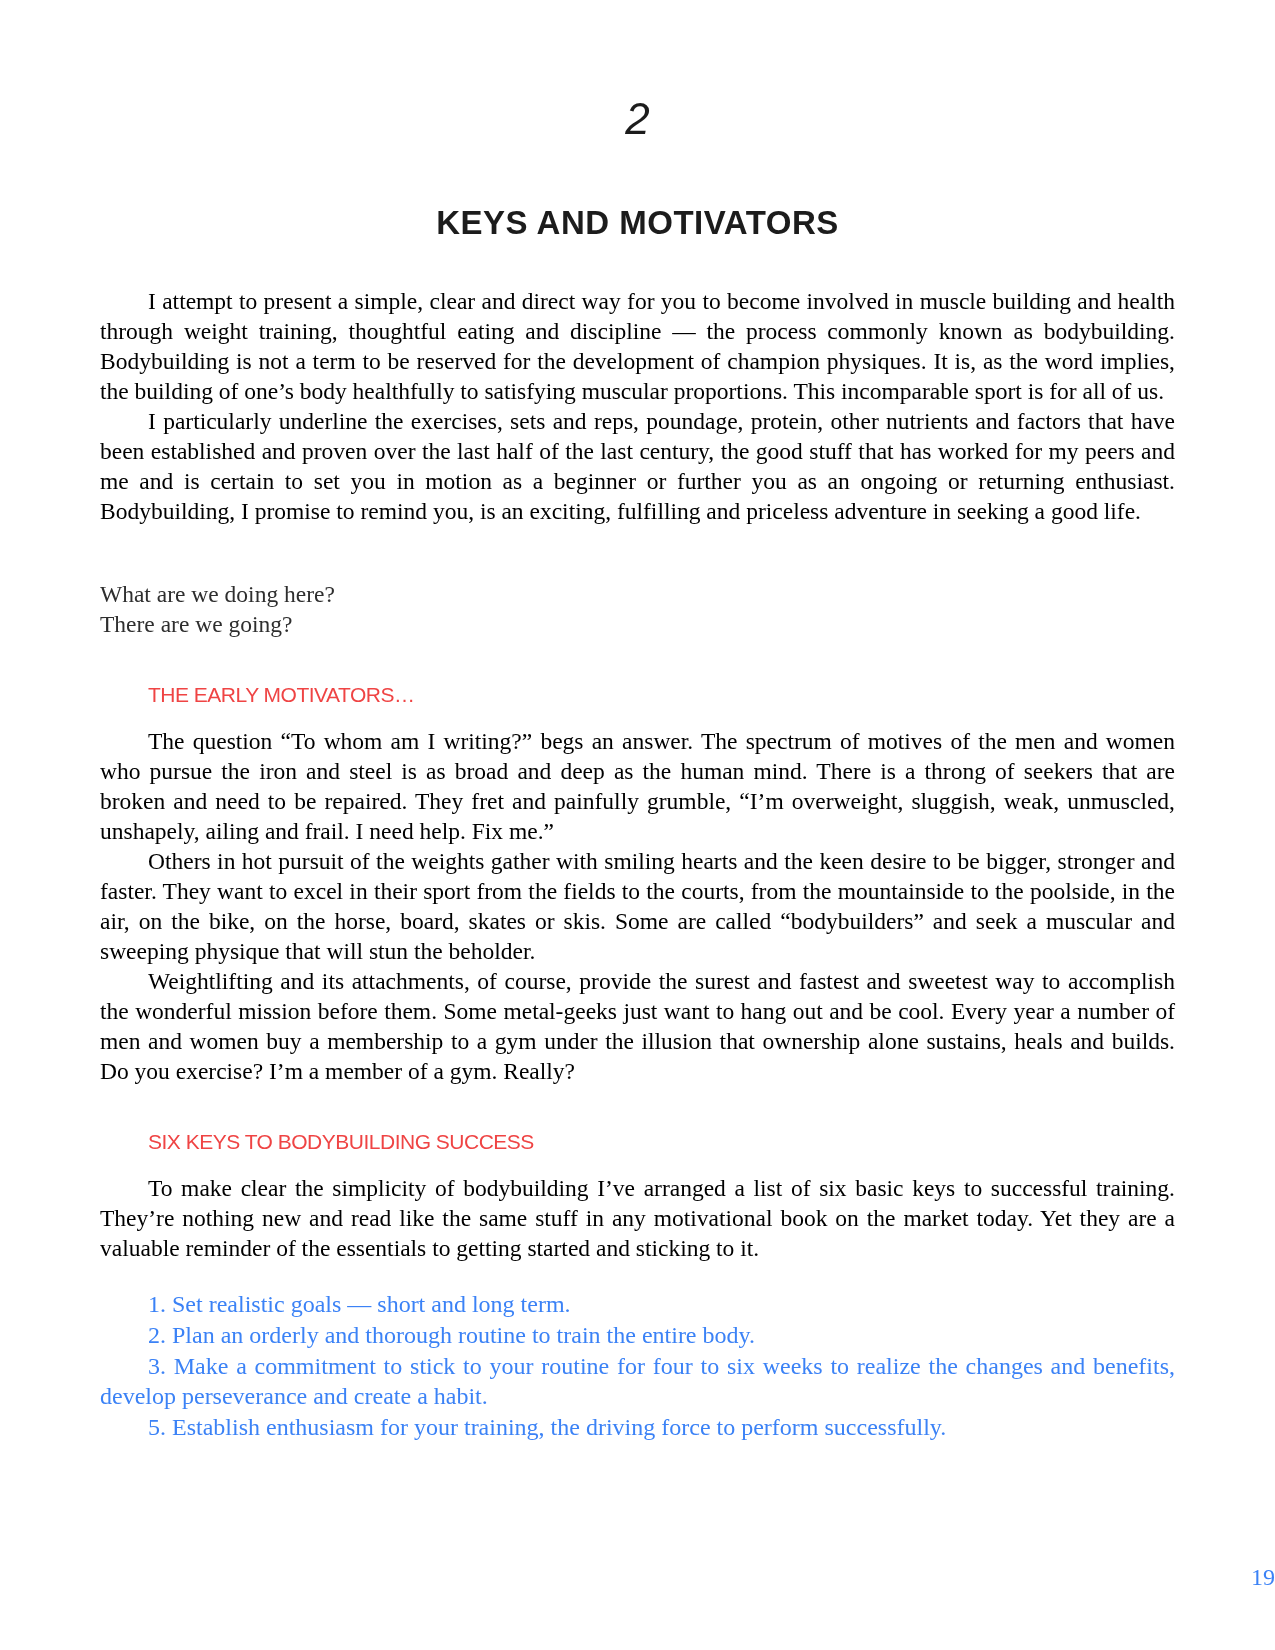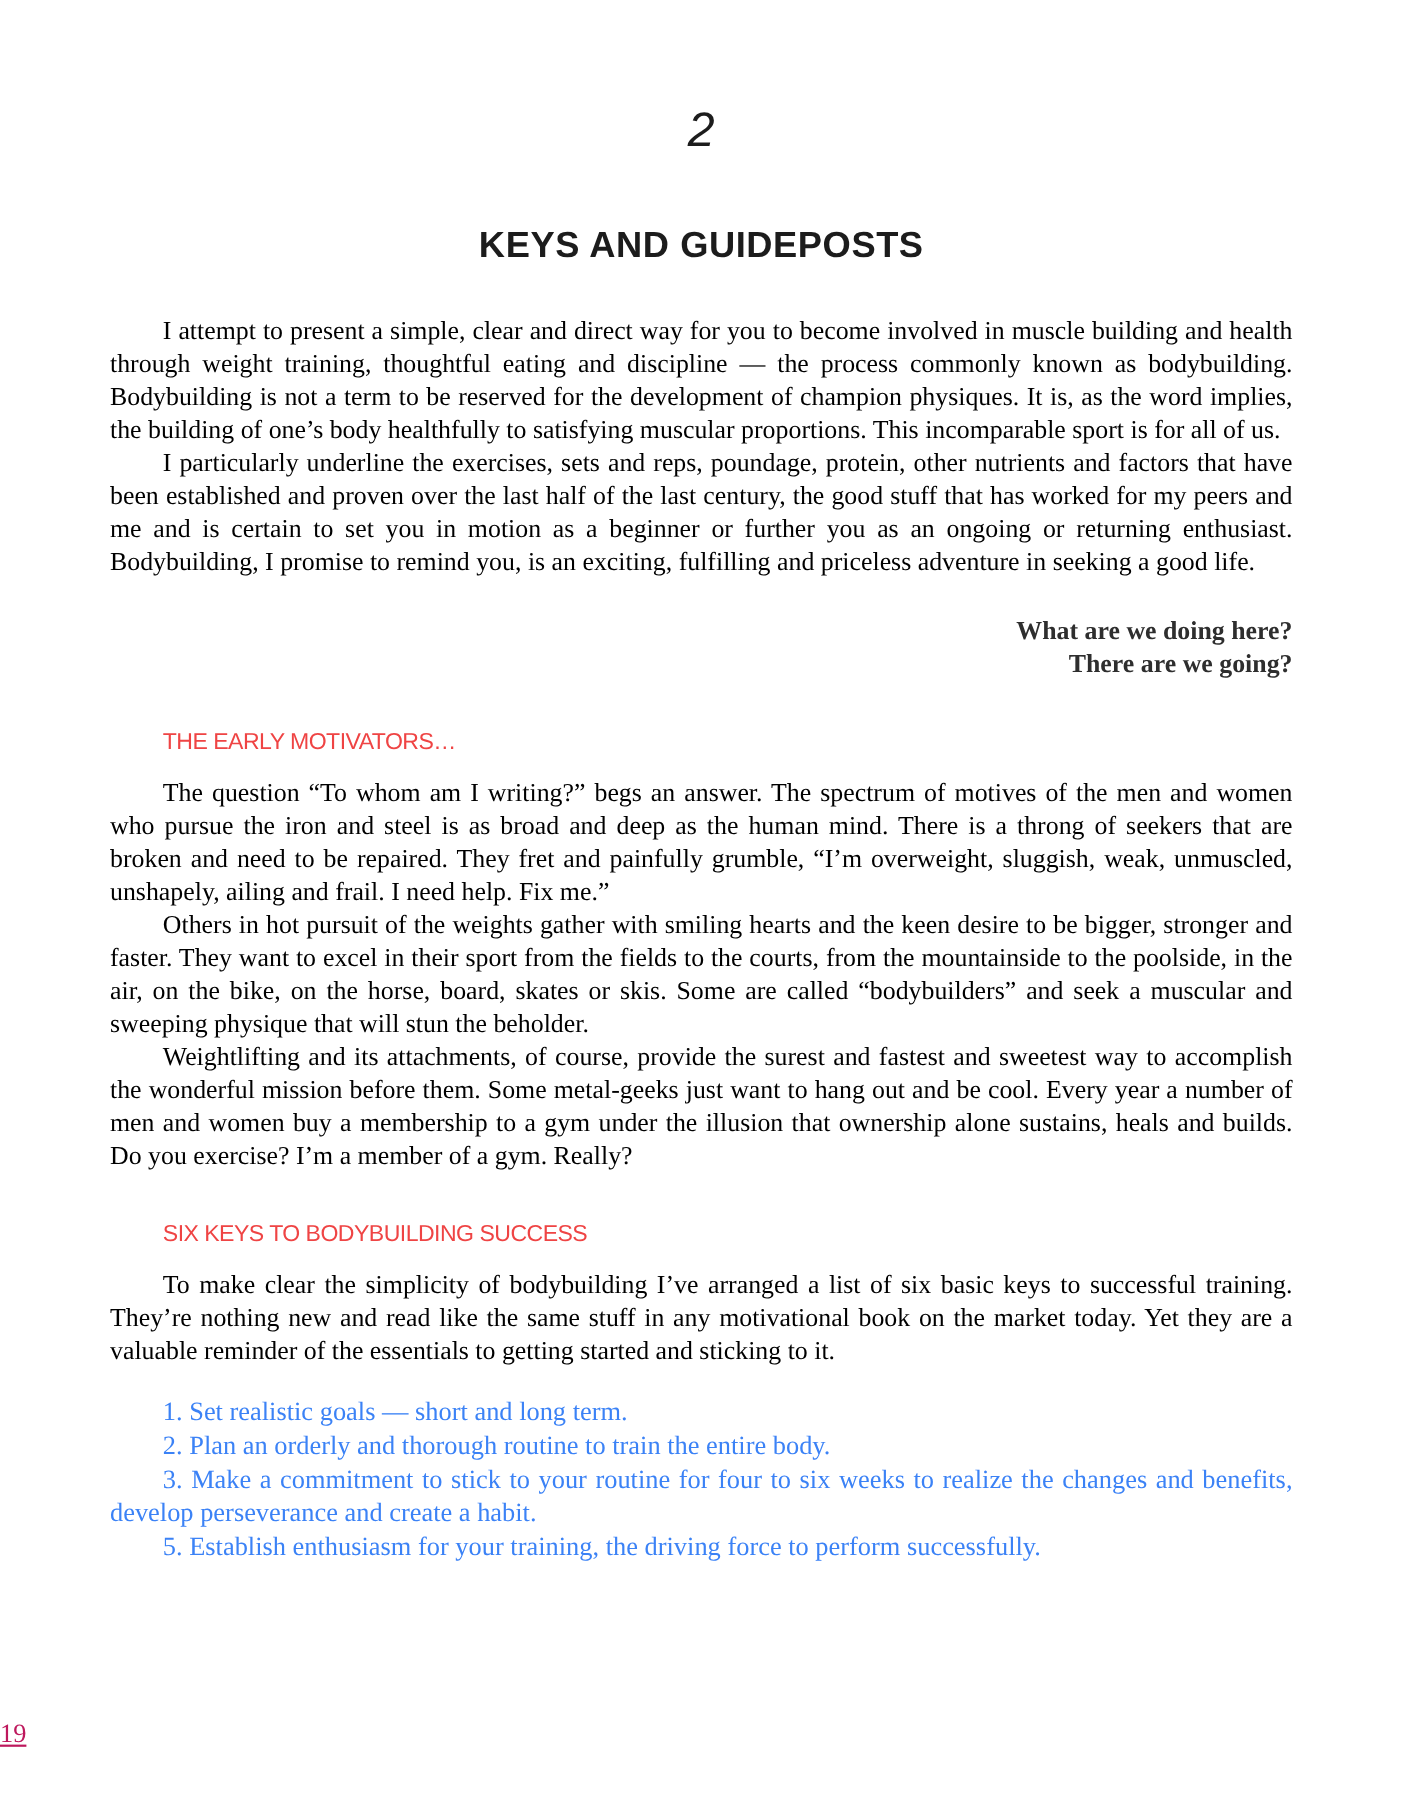--- a/index.html
+++ b/index.html
@@ -44,26 +44,25 @@
   }
   .body-para {
     margin: 0;
     font-size: 23.5px;
     line-height: 30px;
     text-align: justify;
     text-indent: 48px;
     color: #000000;
   }
   .epigraph {
-    margin-top: 33px;
-    text-align: right;
+    margin-top: 53px;
+    text-align: left;
     font-size: 23.5px;
     line-height: 30px;
     color: #2e2e2e;
-    font-weight: bold;
   }
   .section-heading {
     margin: 40px 0 15px 48px;
     font-family: "Liberation Sans", sans-serif;
     font-weight: 400;
     font-size: 21px;
     line-height: 32px;
     letter-spacing: -0.5px;
     color: #ef4444;
   }
@@ -79,35 +78,34 @@
     color: #3b82f6;
   }
   .list-item + .list-item {
     margin-top: 1px;
   }
   .page-number {
     position: absolute;
     left: 0;
     right: 0;
     bottom: 58px;
-    text-align: left;
+    text-align: right;
     font-size: 24px;
     line-height: 30px;
-    color: #be185d;
-    text-decoration: underline;
+    color: #3b82f6;
   }
 </style>
 </head>
 <body>
 
 <div class="page">
 
   <div class="chapter-number">2</div>
 
-  <h1 class="chapter-title">KEYS AND GUIDEPOSTS</h1>
+  <h1 class="chapter-title">KEYS AND MOTIVATORS</h1>
 
   <div class="intro">
     <p class="body-para">I attempt to present a simple, clear and direct way for you to become involved in muscle building and health through weight training, thoughtful eating and discipline — the process commonly known as bodybuilding. Bodybuilding is not a term to be reserved for the development of champion physiques. It is, as the word implies, the building of one’s body healthfully to satisfying muscular proportions. This incomparable sport is for all of us.</p>
     <p class="body-para">I particularly underline the exercises, sets and reps, poundage, protein, other nutrients and factors that have been established and proven over the last half of the last century, the good stuff that has worked for my peers and me and is certain to set you in motion as a beginner or further you as an ongoing or returning enthusiast. Bodybuilding, I promise to remind you, is an exciting, fulfilling and priceless adventure in seeking a good life.</p>
   </div>
 
   <div class="epigraph">
     <div>What are we doing here?</div>
     <div>There are we going?</div>
   </div>

